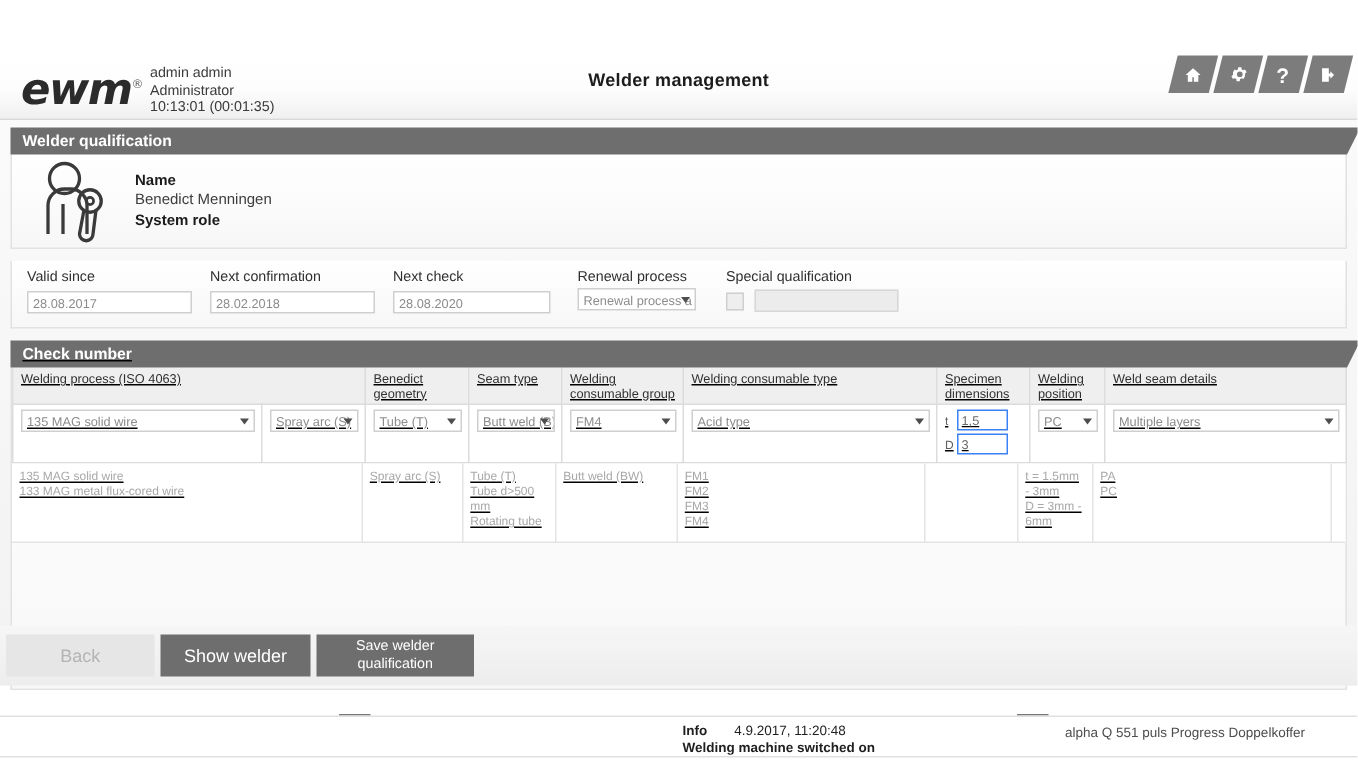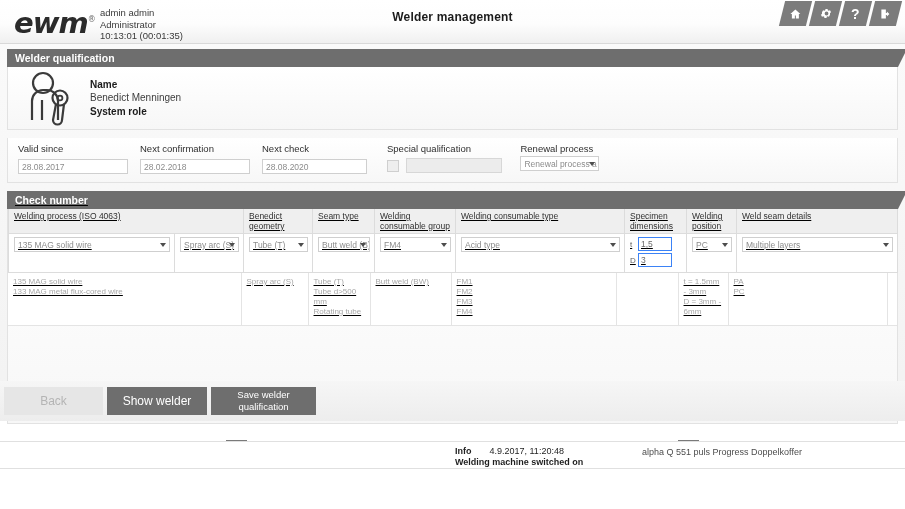--- a/index.html
+++ b/index.html
@@ -7,20 +7,21 @@
     margin: 0; padding: 0;
     width: 905px; height: 509px;
     font-family: "Liberation Sans", sans-serif;
     background: #ffffff;
     overflow: hidden;
   }
   #app {
     position: relative;
     width: 905px; height: 421px;
     background: linear-gradient(to bottom,#fbfbfb 0%, #f2f2f2 100%);
+    margin-top: 36px;
   }
 
   
   .topbar {
     position: relative;
     height: 44px;
     background: linear-gradient(to bottom,#ffffff 0%,#fdfdfd 55%,#f0f0f0 100%);
     border-bottom: 1px solid #d9d9d9;
   }
   .logo {
@@ -200,21 +201,21 @@
     border-bottom: 1px solid #e0e0e0;
   }
   .st-info {
     position: absolute; left: 455px; top: 4px;
     font-size: 9px; color: #1f1f1f; line-height: 11px;
   }
   .st-info .lbl { font-weight: bold; }
   .st-info .ts { margin-left: 18px; }
   .st-info .msg { font-weight: bold; display: block; }
   .st-machine {
-    position: absolute; left: 642px; top: 5px;
+    position: absolute; left: 710px; top: 5px;
     font-size: 9px; color: #4d4d4d;
   }
 
   
   .footer {
     position: absolute; left: 0; right: 0; bottom: 0; height: 40px;
     background: linear-gradient(to bottom,#f6f6f6 0%,#ededed 100%);
     display: flex; align-items: center; padding-left: 4px; gap: 4px;
   }
   .btn {
@@ -311,32 +312,32 @@
       <div class="fld">
         <div class="fld-label">Next confirmation</div>
         <input class="txtin" style="width: 110px;" value="28.02.2018">
       </div>
 
       <div class="fld">
         <div class="fld-label">Next check</div>
         <input class="txtin" style="width: 105px;" value="28.08.2020">
       </div>
 
-      <div class="fld" style="margin-left:8px">
-        <div class="fld-label">Special qualification</div>
-        <span class="chk"></span>
-        <span class="disabled-in" style="width:96px"></span>
-      </div>
-
       <div class="fld" style="margin-left:6px">
         <div class="fld-label">Renewal process</div>
         <div class="sel" style="width:79px">
           <span>Renewal process a</span>
           <span class="caret"></span>
         </div>
+      </div>
+
+      <div class="fld" style="margin-left:8px">
+        <div class="fld-label">Special qualification</div>
+        <span class="chk"></span>
+        <span class="disabled-in" style="width:96px"></span>
       </div>
 
     </div>
   </div>
 
   <div class="panel cn-wrap">
     <div class="sec-head">Check number</div>
     <div class="sec-body cn-body">
 
       <table class="grid">

